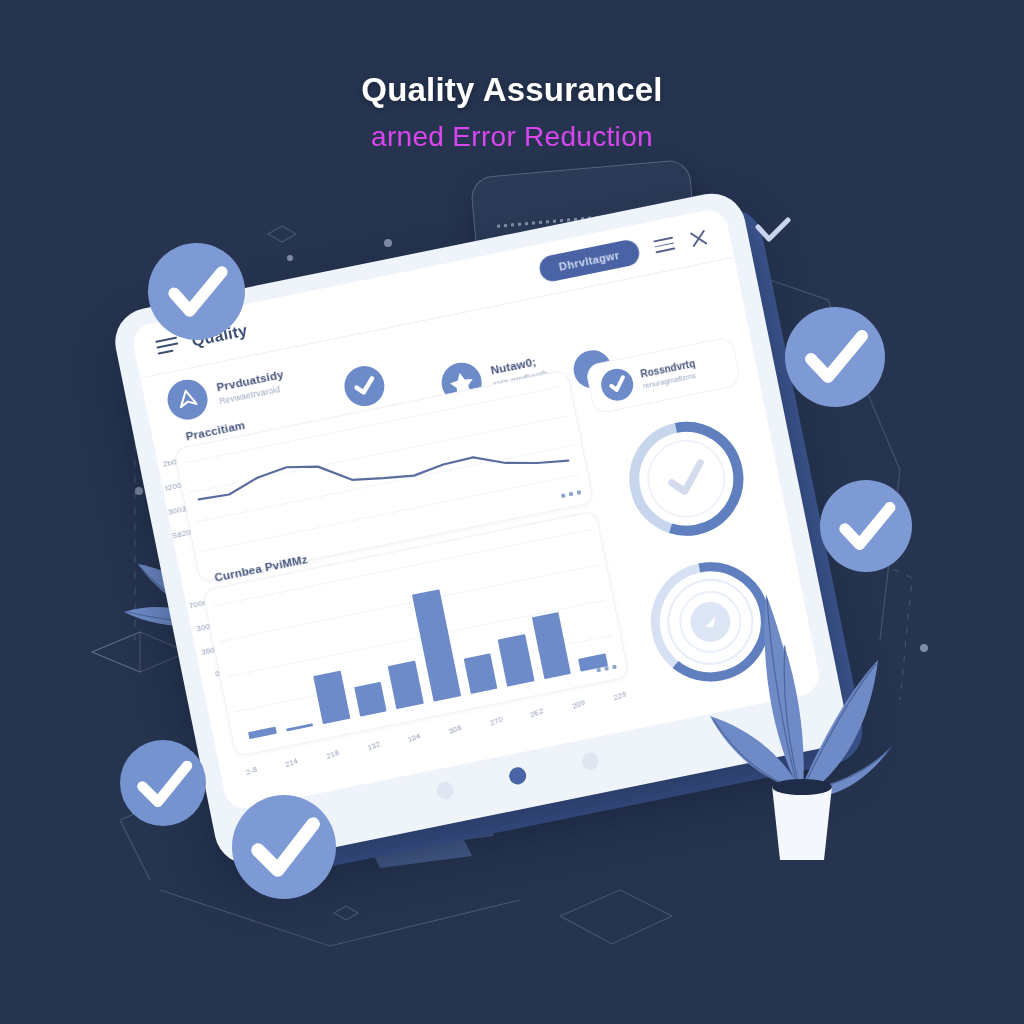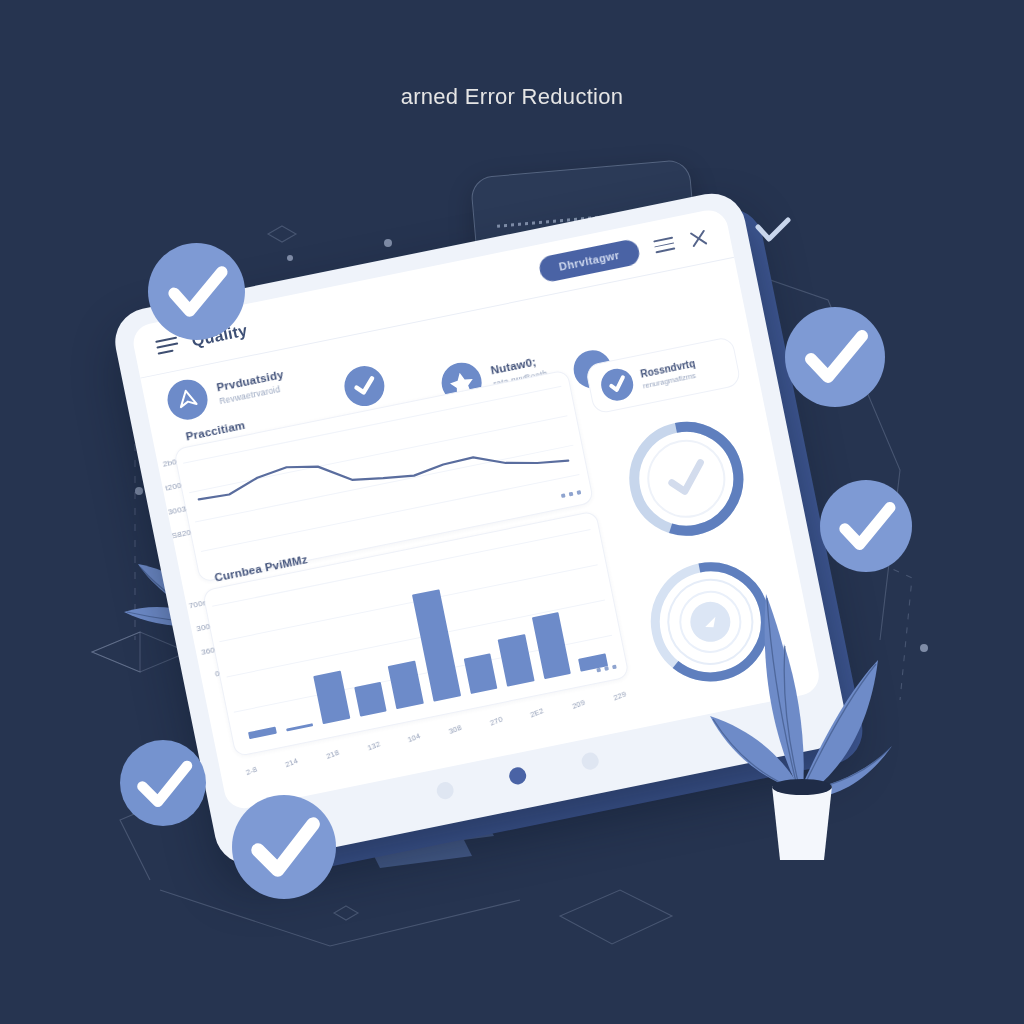--- a/index.html
+++ b/index.html
@@ -15,21 +15,21 @@
   .headline{
     position:absolute;left:0;right:0;top:72px;text-align:center;
     z-index:40;pointer-events:none;
   }
   .headline .t1{
     display:block;color:#ffffff;font-size:33px;font-weight:bold;
     letter-spacing:.2px;line-height:1.12;
     text-shadow:0 2px 6px rgba(0,0,0,.30);
   }
   .headline .t2{
-    display:block;color:#e5e5e5;font-size:22px;font-weight:normal;
+    display:block;color:#d946ef;font-size:28px;font-weight:normal;
     margin-top:12px;letter-spacing:.3px;
   }
 
   
   .bg-svg{position:absolute;inset:0;z-index:1;}
 
   
   .darkcard{
     position:absolute;left:478px;top:168px;width:218px;height:196px;
     border-radius:22px;background:#2b3a57;
@@ -217,20 +217,21 @@
     <g fill="rgba(200,214,238,.55)">
       <circle cx="388" cy="243" r="4"></circle>
       <circle cx="714" cy="232" r="4"></circle>
       <circle cx="139" cy="491" r="4"></circle>
       <circle cx="924" cy="648" r="4"></circle>
       <circle cx="290" cy="258" r="3"></circle>
     </g>
   </svg>
 
   <div class="headline">
+    <span class="t1">Quality Assurancel</span>
     <span class="t2">arned Error Reduction</span>
   </div>
 
   <div class="darkcard">
     <div class="dots"></div>
     <div class="dots d2"></div>
     <div class="dots d3"></div>
     <div class="bar"></div>
     <div class="knob"></div>
     <div class="line"></div>

